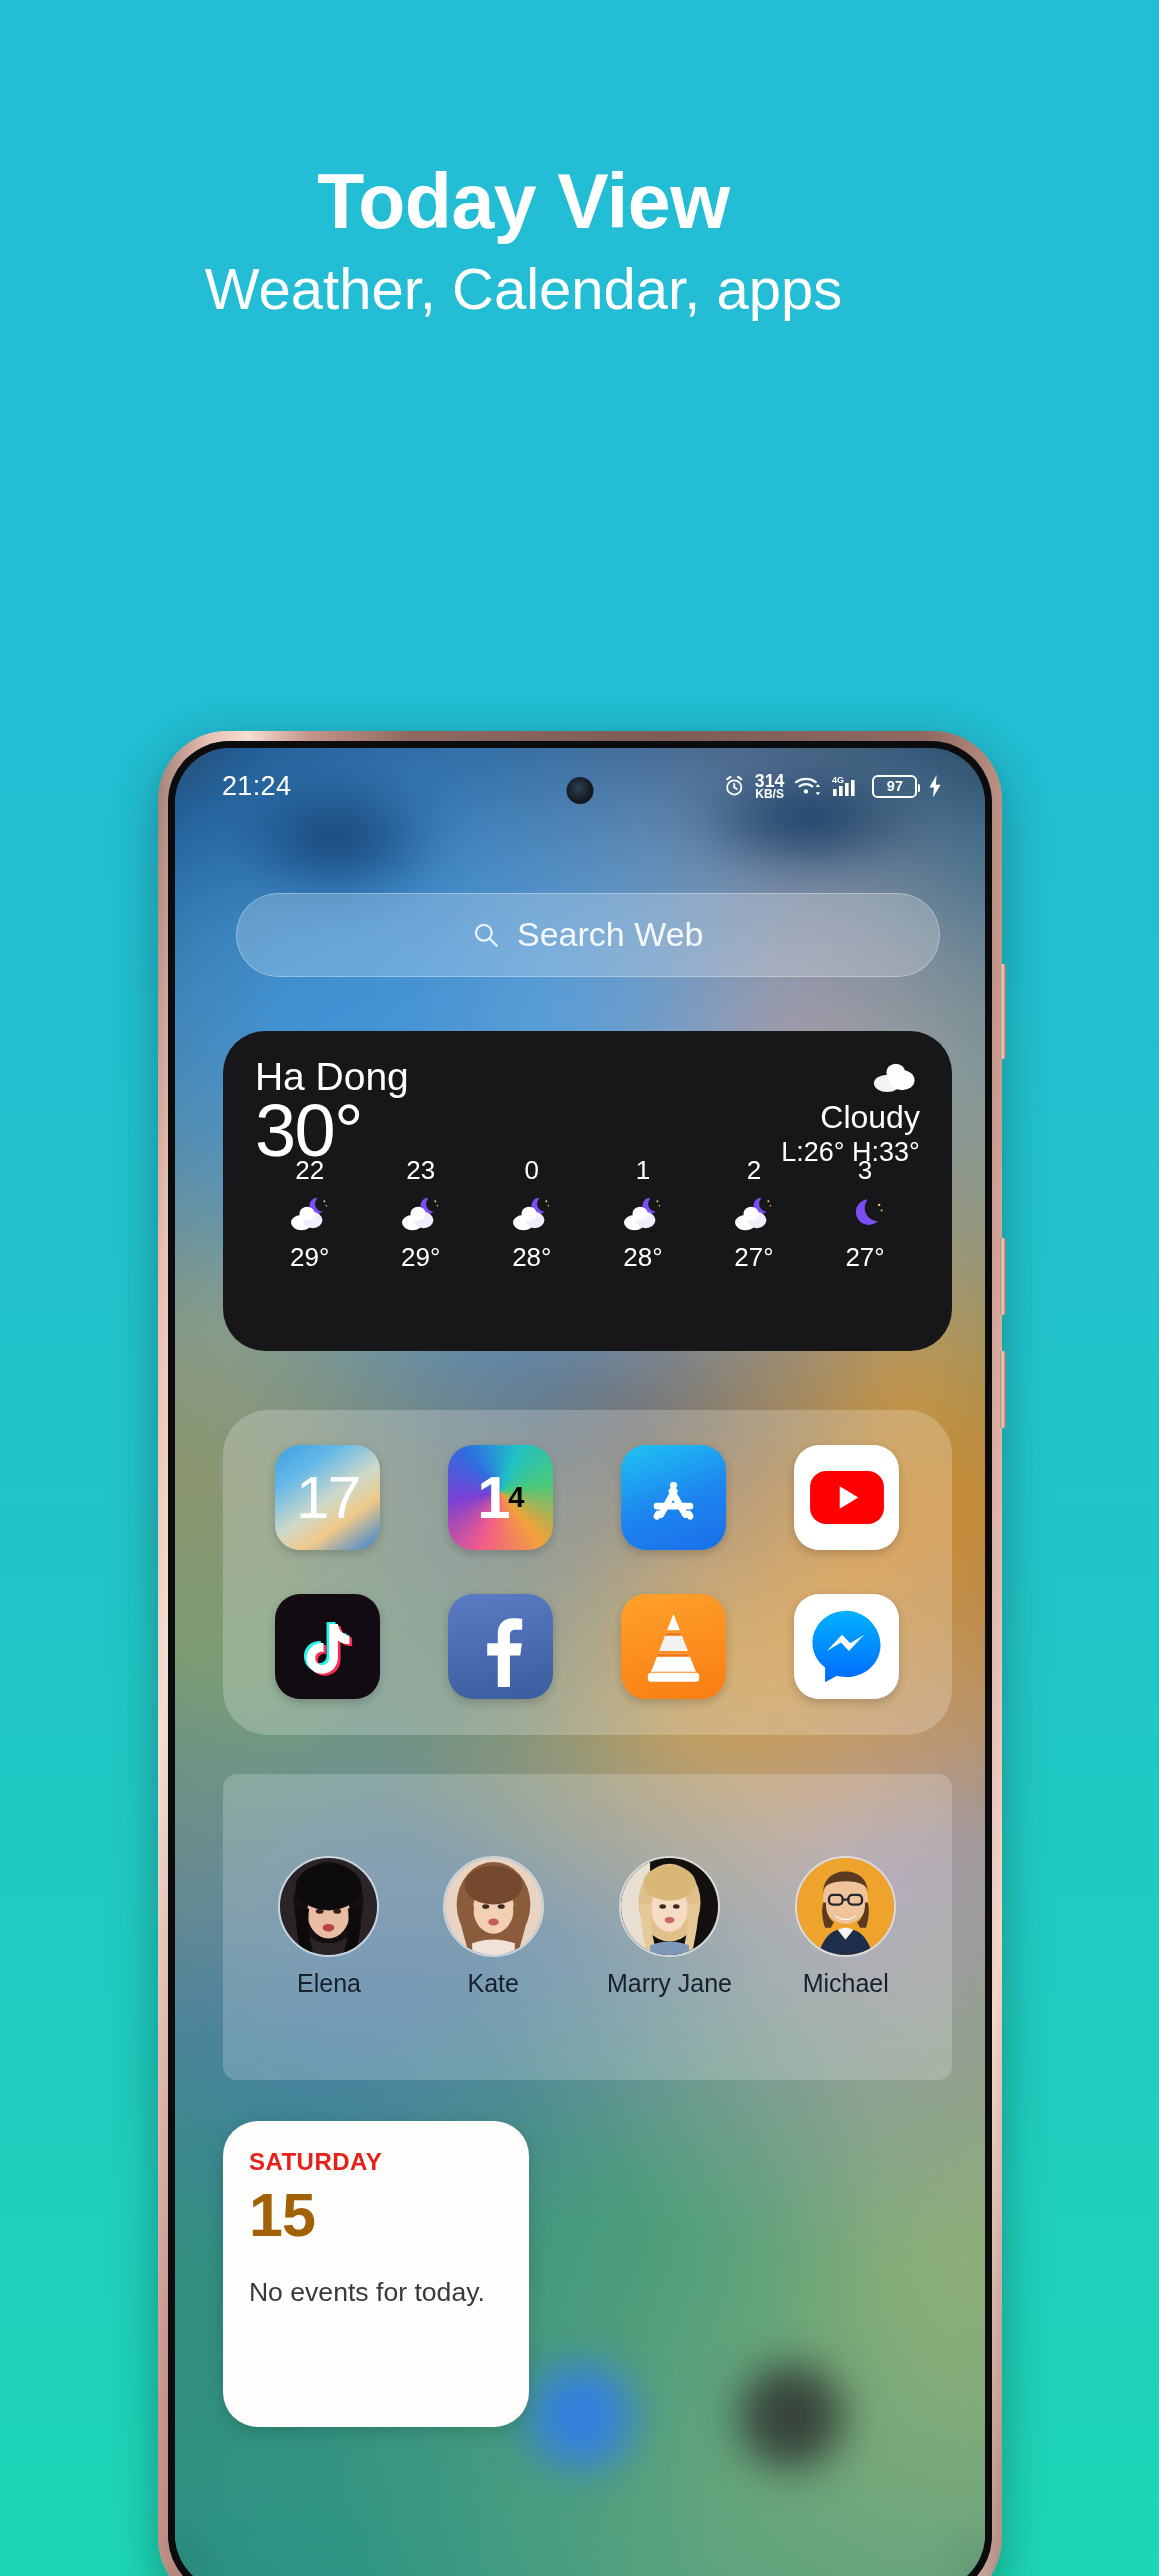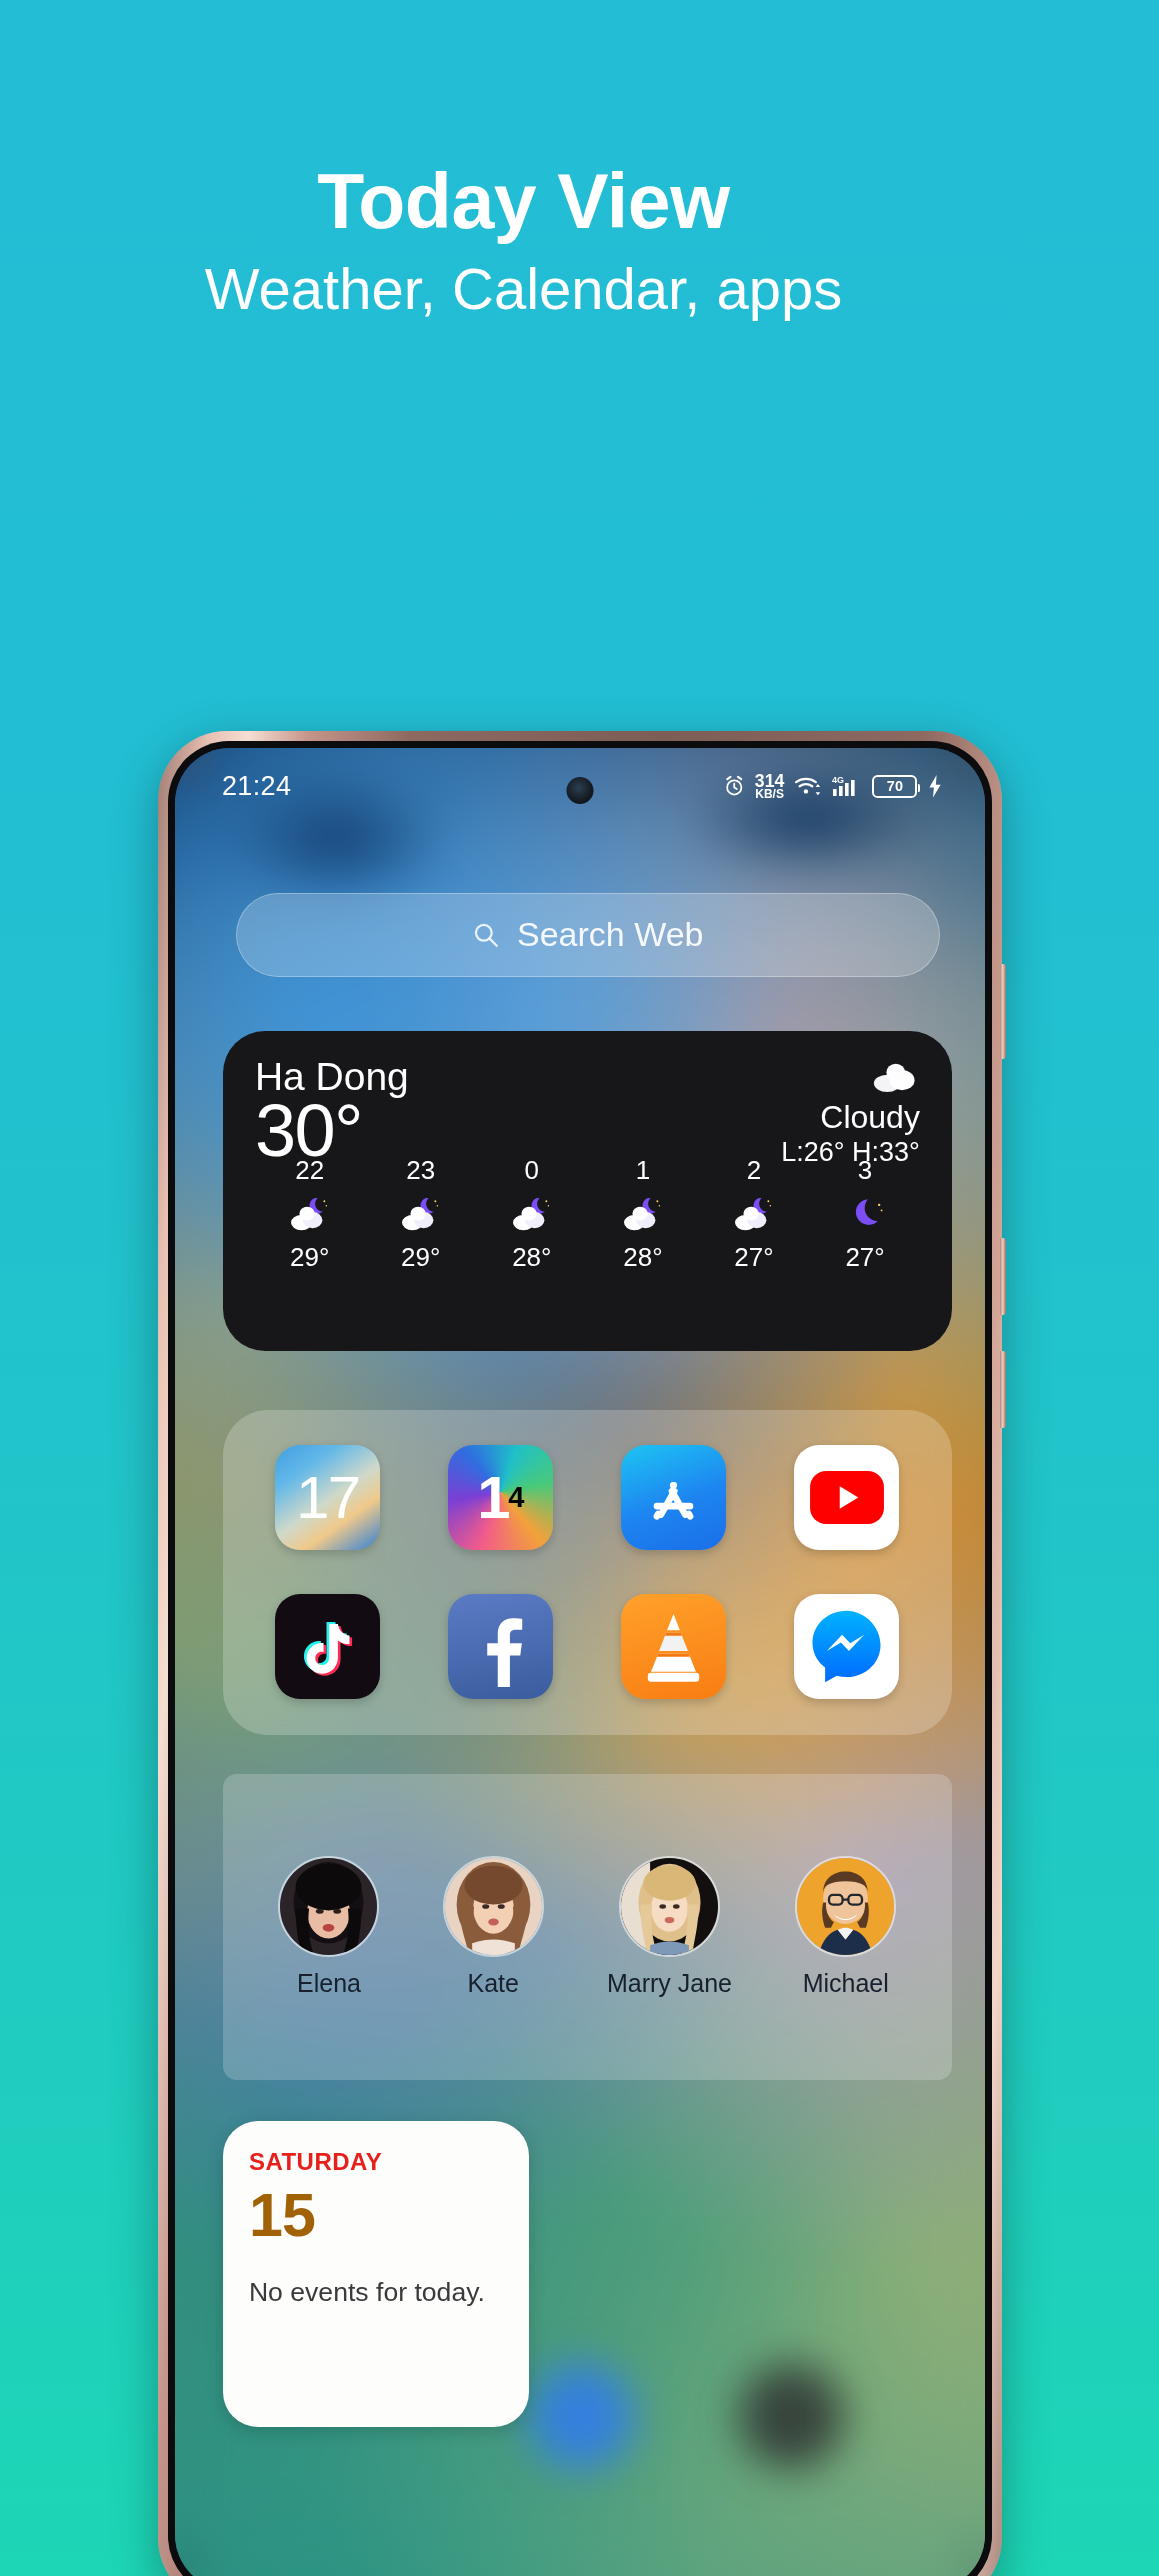--- a/index.html
+++ b/index.html
@@ -405,21 +405,21 @@
 
           <svg width="32" height="24" viewBox="0 0 30 24">
             <text x="0" y="9" font-family="Liberation Sans, sans-serif" font-size="9" font-weight="700" fill="#fff">4G</text>
             <rect x="1" y="15" width="3.6" height="7" fill="#fff"></rect>
             <rect x="7" y="12" width="3.6" height="10" fill="#fff"></rect>
             <rect x="13" y="9" width="3.6" height="13" fill="#fff"></rect>
             <rect x="19" y="6" width="3.6" height="16" fill="#fff"></rect>
           </svg>
 
           <div id="battery-shell">
-            <span id="battery-level">70</span>
+            <span id="battery-level">97</span>
           </div>
 
           <svg width="16" height="22.5" viewBox="0 0 12 20">
             <path d="M7.4 0 L1 11 L5 11 L4.2 20 L11 8.6 L6.8 8.6 Z" fill="#fff"></path>
           </svg>
         </div>
       </div>
 
       <div id="search-bar">
         <svg id="search-icon" viewBox="0 0 24 24">

